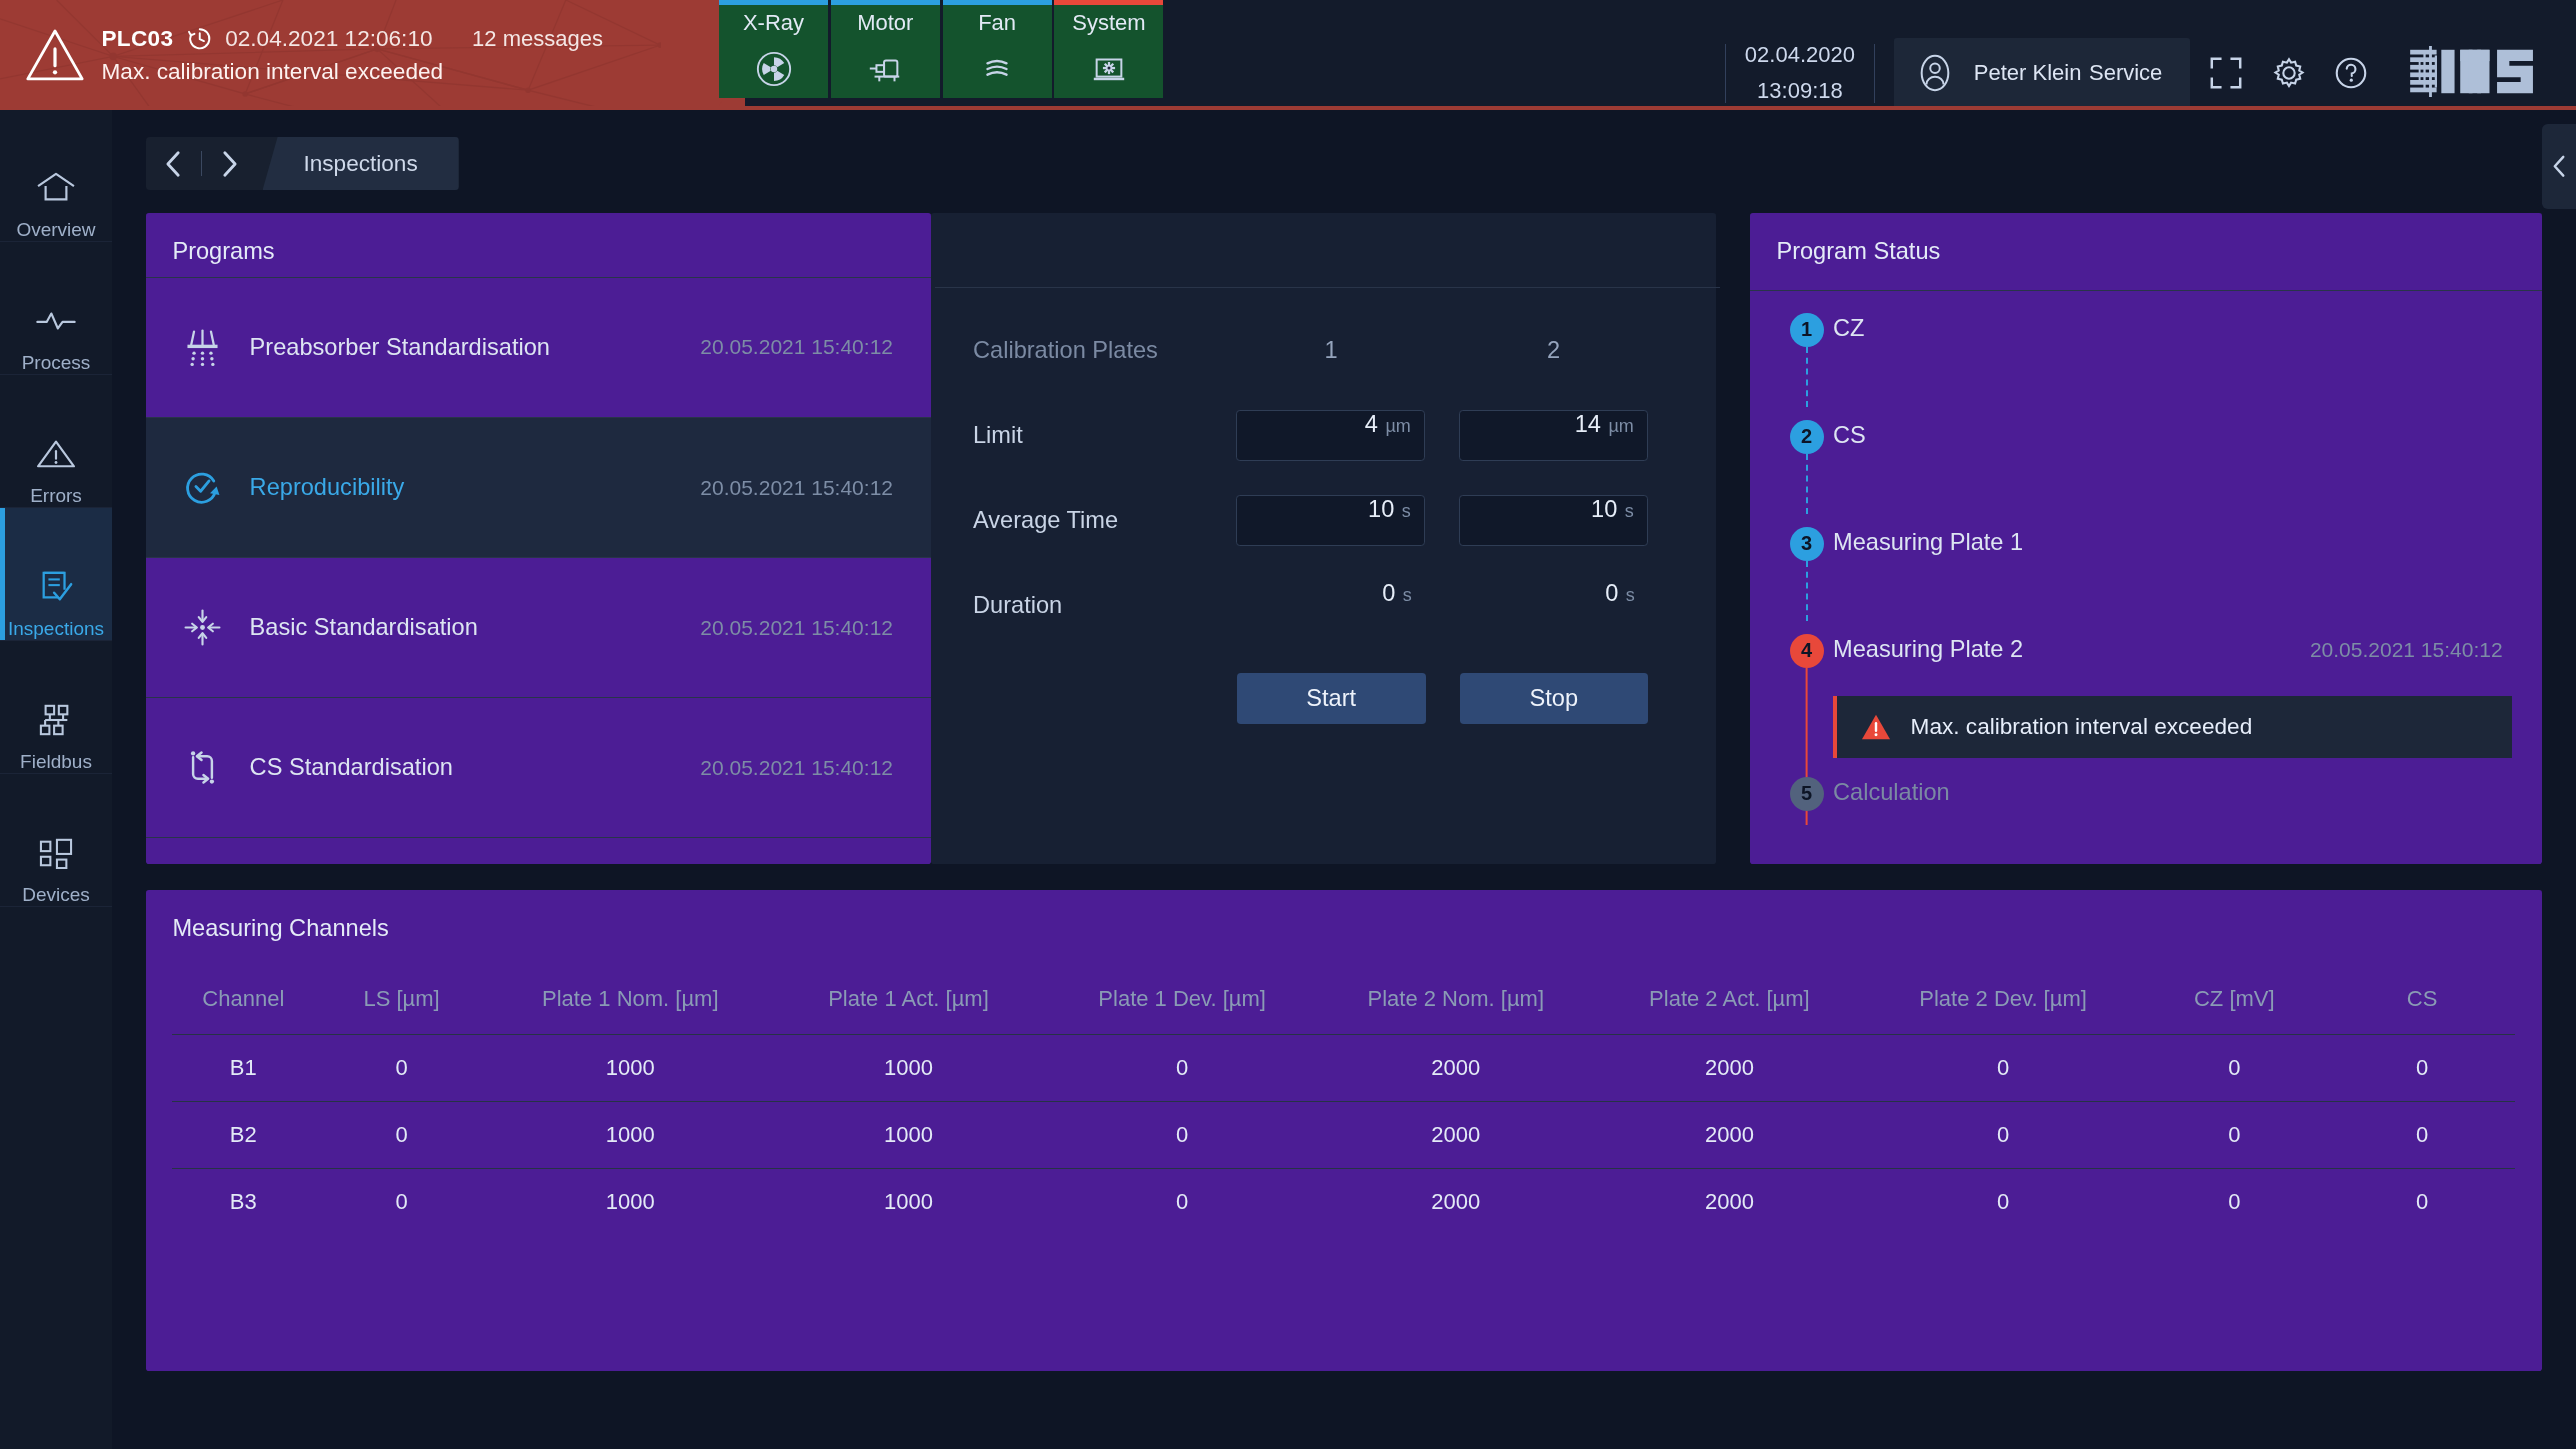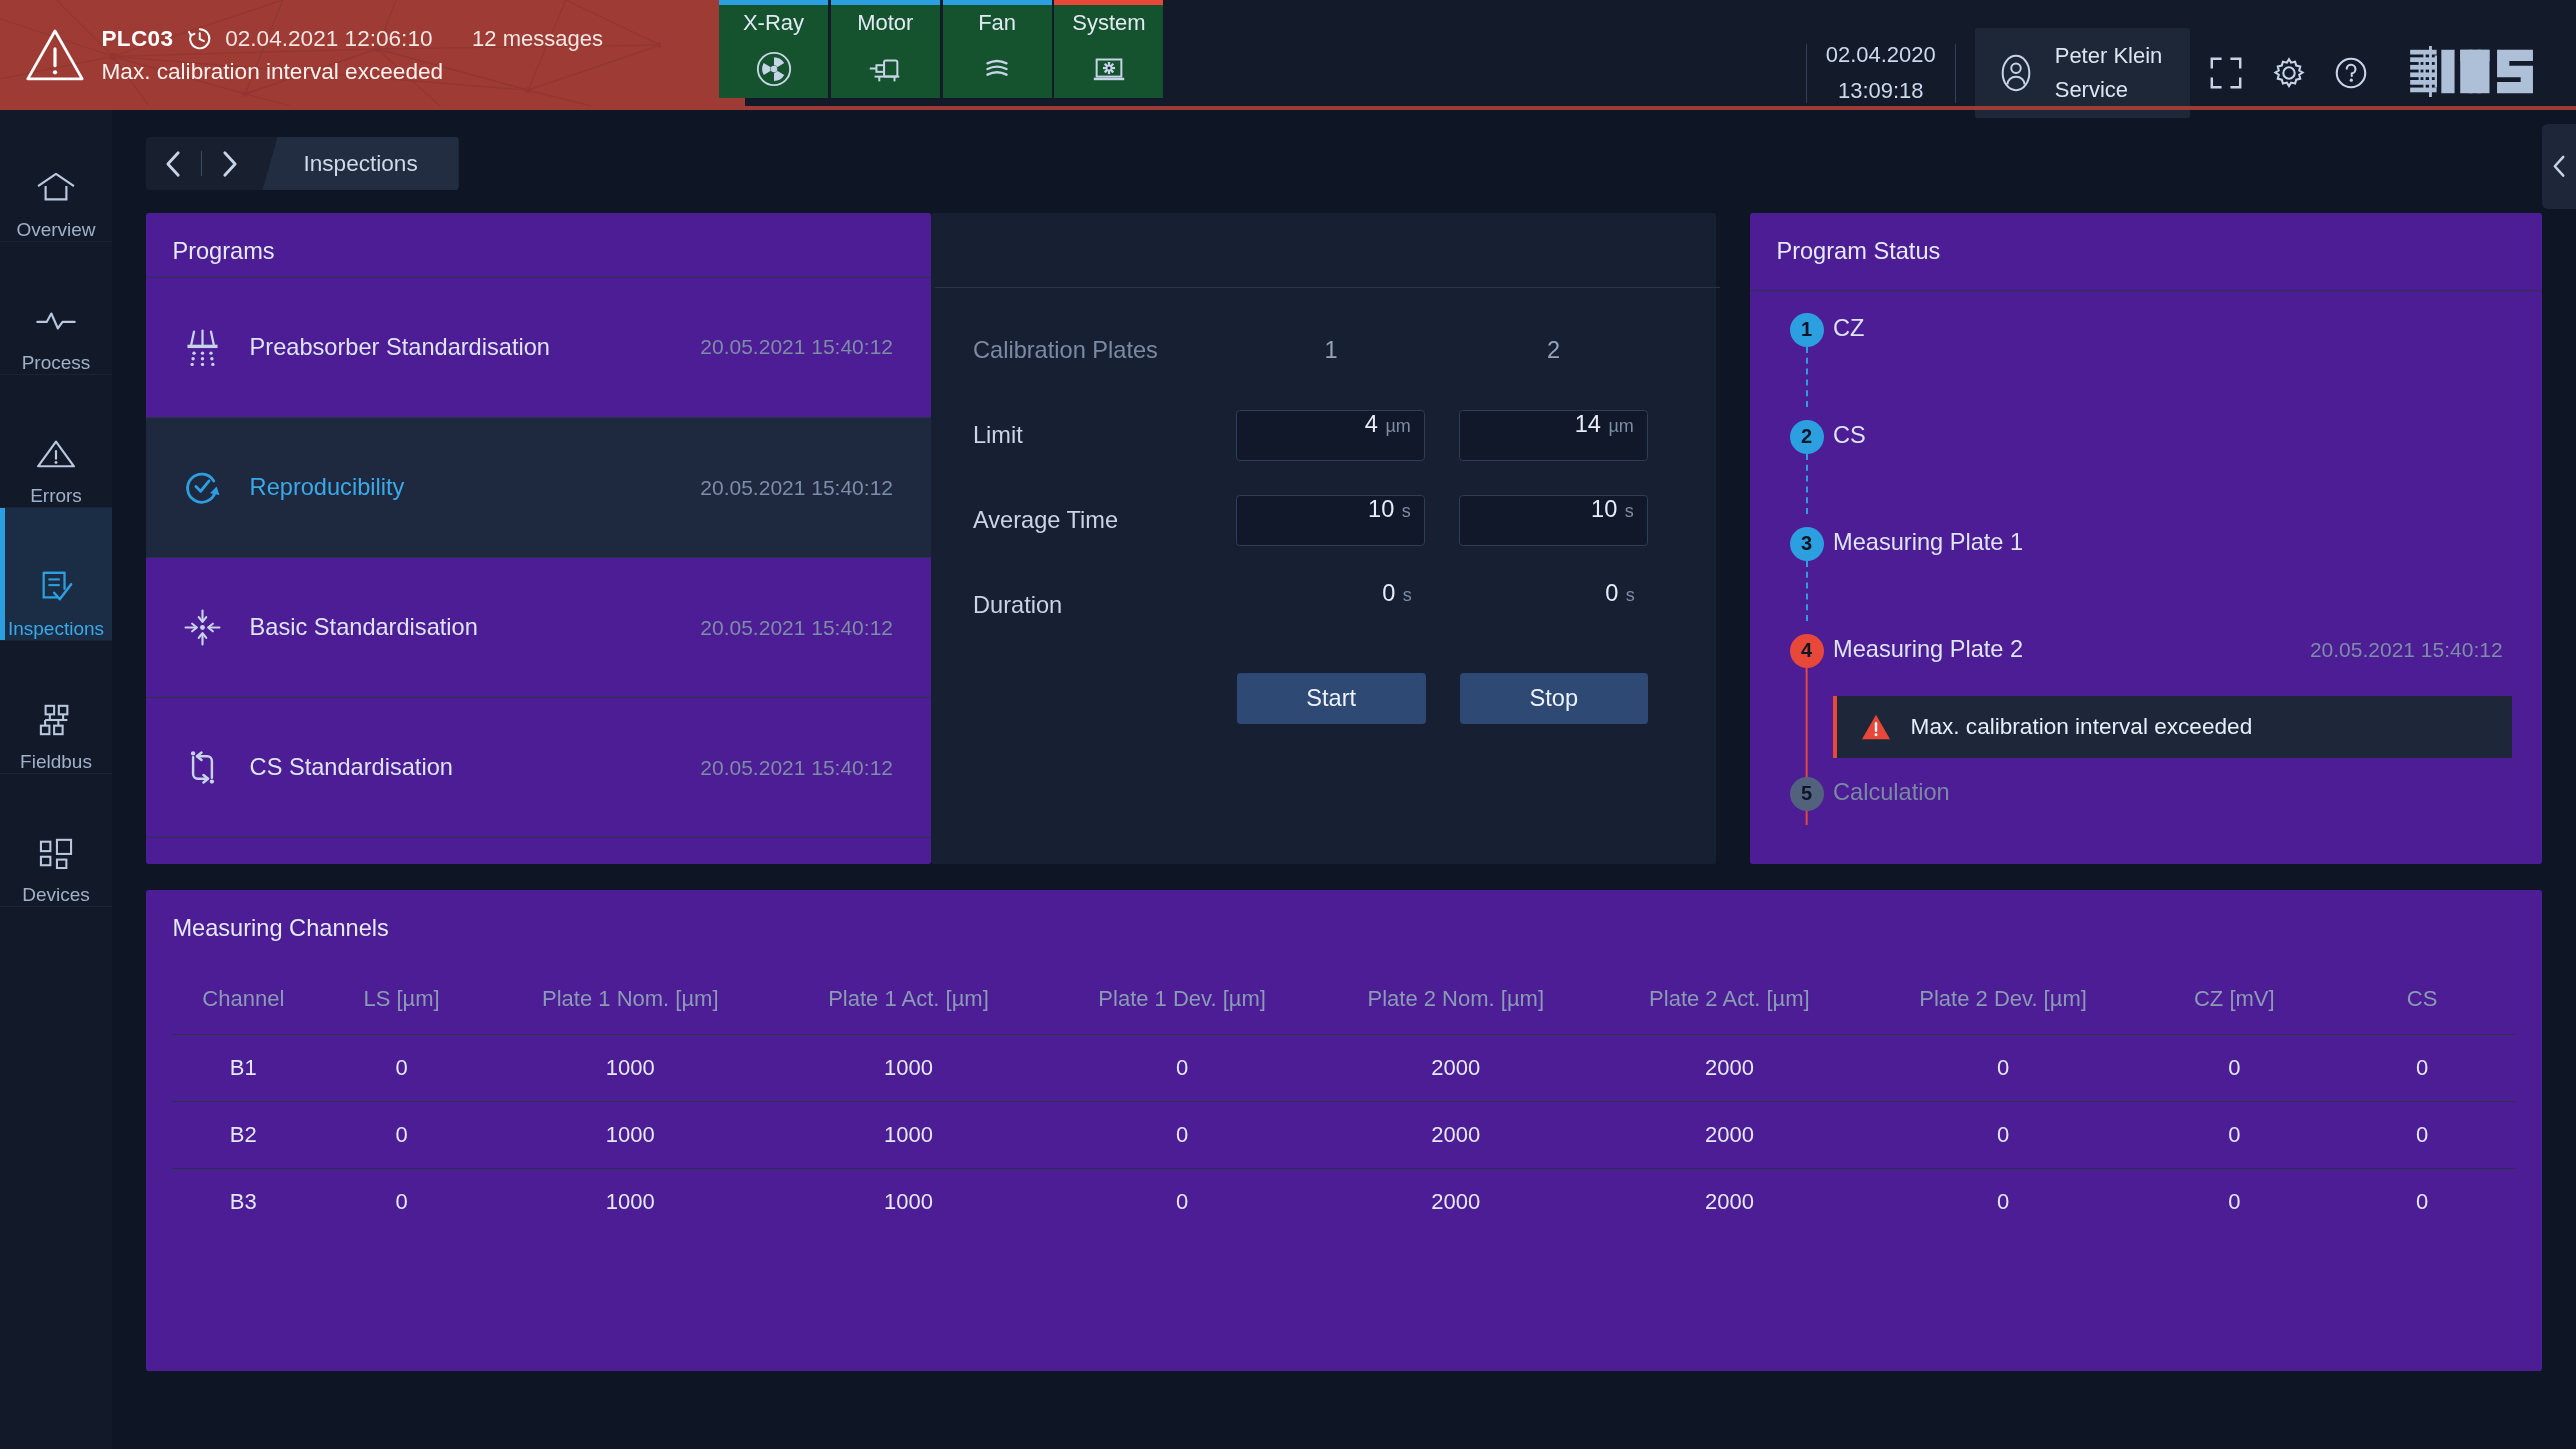--- a/index.html
+++ b/index.html
@@ -46,21 +46,21 @@
   }
   .stab .topbar { position: absolute; left: 0; top: 0; width: 100%; height: 4.7px; }
   .stab .slabel { color: #e2e9f5; font-size: 22px; margin-bottom: 5.7px; }
   .stab .sicon { width: 38px; height: 38px; }
 
   .hdr-right { position: absolute; right: 0; top: 0; height: 106px; display: flex; align-items: center; margin-top: 20px; }
   .hdr-sep { width: 0.9px; height: 59px; background: #32405c; margin: 0 19px; }
   .hdr-dt { display: flex; flex-direction: column; gap: 9.4px; color: #cdd8ec; font-size: 22px; text-align: center; }
   .user-chip { display: flex; align-items: center; gap: 19px; background: #1d2738; padding: 15px 28px 15px 21px; border-radius: 2.8px; cursor: pointer; }
   .user-ic { width: 40px; height: 40px; }
-  .user-names { display: flex; flex-direction: column; gap: 7.5px; color: #dde5f3; font-size: 22px; }
+  .user-names { display: flex; gap: 7.5px; color: #dde5f3; font-size: 22px; }
   .hdr-btn { width: 53px; height: 53px; display: flex; align-items: center; justify-content: center; cursor: pointer; margin-left: 9.4px; }
   .logo-box { margin: 0 24.5px 0 32px; }
 
   
   .sidebar { position: absolute; left: 0; top: 109px; width: 112px; height: 1340px; background: #121a29; z-index: 4; }
   .sb-item {
     position: relative; width: 112px; height: 133px;
     display: flex; flex-direction: column; align-items: center; justify-content: flex-end;
     gap: 12.3px; cursor: pointer; border-bottom: 0.9px solid #1b2437;
   }

